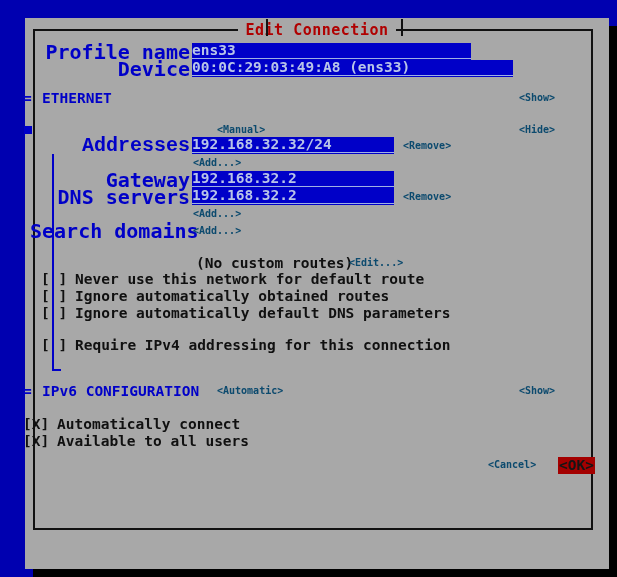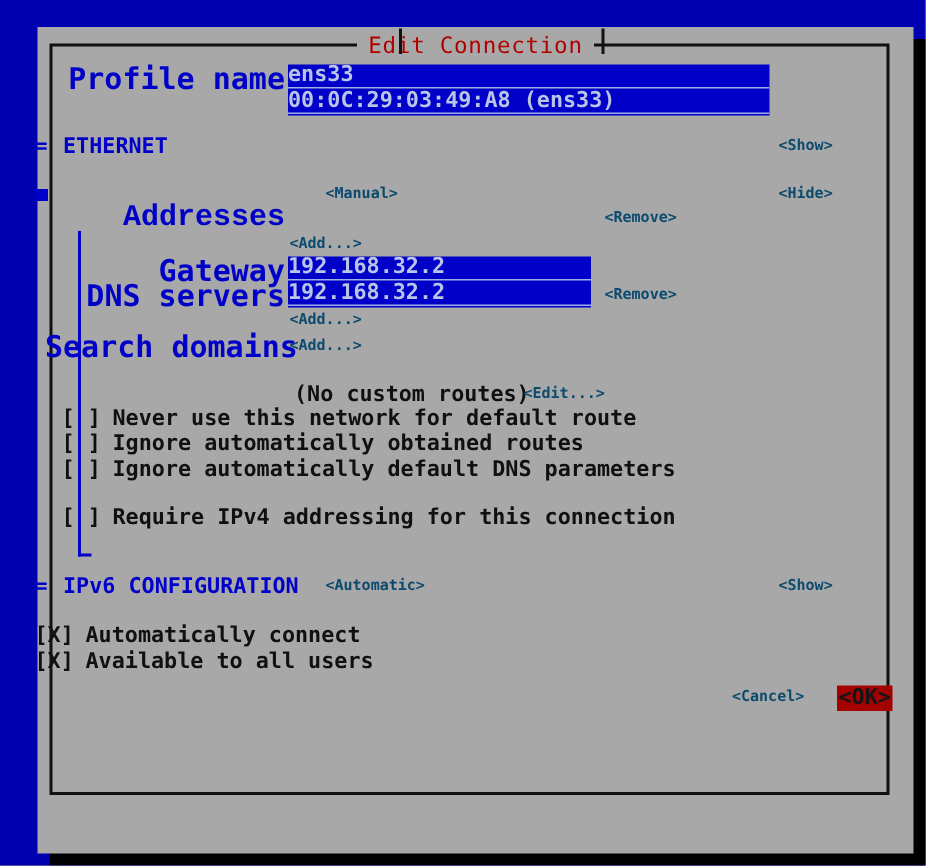--- a/index.html
+++ b/index.html
@@ -60,21 +60,21 @@
   #title-wrap {
     display: inline-block;
     background: #a8a8a8;
     padding: 0 8px;
     position: relative;
     z-index: 3;
   }
   #title-text {
     color: #b00000;
     font-size: 15px;
-    font-weight: normal;
+    font-weight: bold;
     letter-spacing: 0.5px;
     line-height: 18px;
   }
   .title-tick {
     position: absolute;
     top: 1px;
     width: 2px;
     height: 17px;
     background: #111111;
     z-index: 4;
@@ -202,42 +202,47 @@
     <span id="title-wrap">
       <span id="title-text">Edit Connection</span>
     </span>
   </div>
   <div class="title-tick" id="tick-left"></div>
   <div class="title-tick" id="tick-right"></div>
 
   <div id="content">
 
     <div class="fieldlabel" style="left:5px; top:26px;">Profile name</div>
-    <div class="entry" style="left:167px; top:25px; width:321px;">
+    <div class="entry" style="left:167px; top:25px; width:279px;">
       <span class="val">ens33</span>
       <span class="ul" style="left:0px; width:321px;"></span>
     </div>
 
+    <div class="fieldlabel" style="left:5px; top:43px;">Device</div>
     <div class="entry" style="left:167px; top:42px; width:321px;">
       <span class="val">00:0C:29:03:49:A8 (ens33)</span>
       <span class="ul" style="left:0px; width:321px;"></span>
     </div>
 
     <div class="marker-eq" style="left:-2px; top:72px;">=</div>
     <div class="row lbl-blue" style="left:17px; top:72px;">ETHERNET</div>
     <div class="btn" style="left:494px; top:72px;">&lt;Show&gt;</div>
 
     <div class="marker-sq" style="left:-1px; top:108px;"></div>
     <div class="btn" style="left:192px; top:104px;">&lt;Manual&gt;</div>
     <div class="btn" style="left:494px; top:104px;">&lt;Hide&gt;</div>
 
     <div id="ipv4-rail"></div>
     <div id="ipv4-rail-foot"></div>
 
     <div class="fieldlabel" style="left:5px; top:120px;font-family:Liberation Mono, monospace;">Addresses</div>
+    <div class="entry" style="left:167px; top:119px; width:202px;">
+      <span class="val">192.168.32.32/24</span>
+      <span class="ul" style="left:0px; width:202px;"></span>
+    </div>
     <div class="btn" style="left:378px; top:120px;">&lt;Remove&gt;</div>
     <div class="btn" style="left:168px; top:137px;">&lt;Add...&gt;</div>
 
     <div class="fieldlabel" style="left:5px; top:154px;">Gateway</div>
     <div class="entry" style="left:167px; top:153px; width:202px;">
       <span class="val">192.168.32.2</span>
       <span class="ul" style="left:0px; width:202px;"></span>
     </div>
 
     <div class="fieldlabel" style="left:5px; top:171px;">DNS servers</div>

